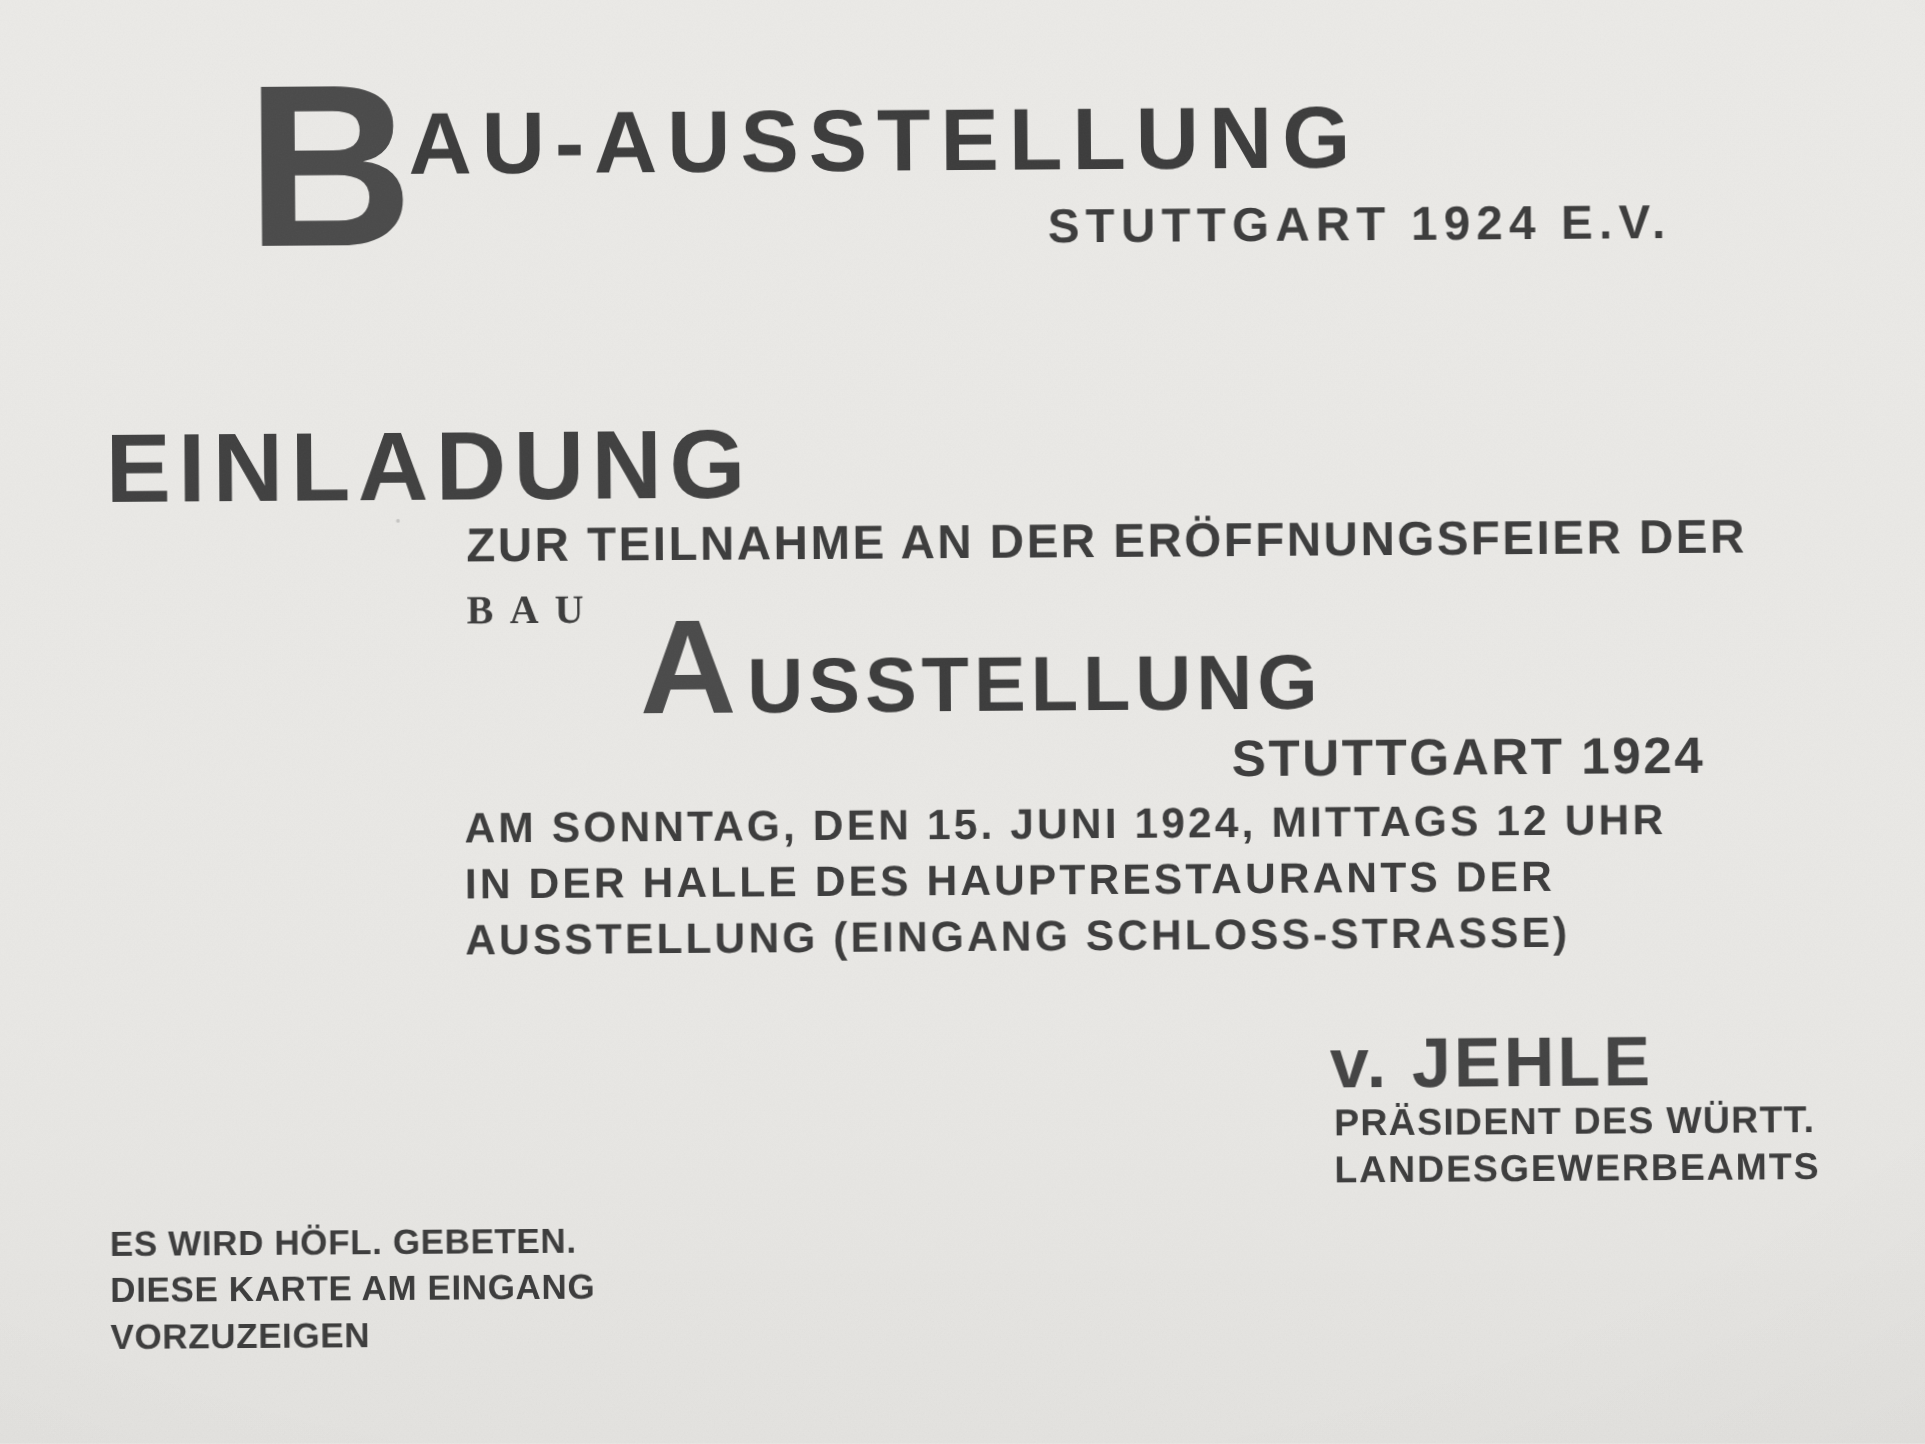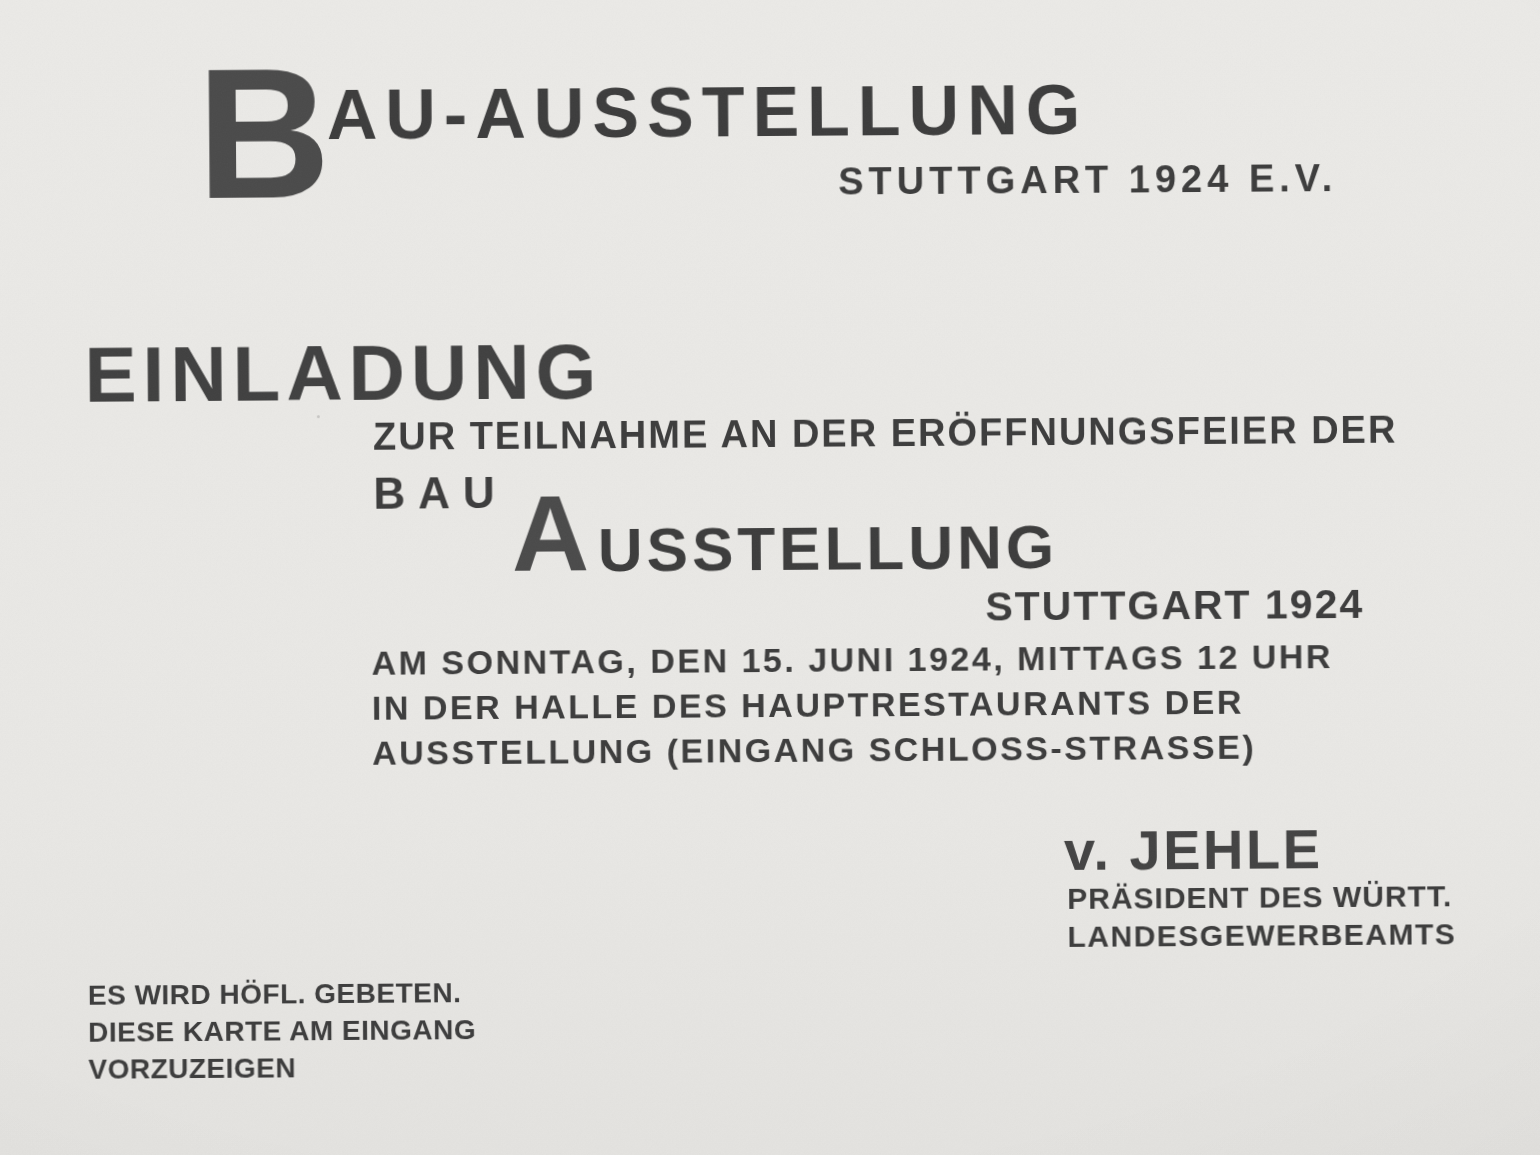--- a/index.html
+++ b/index.html
@@ -31,21 +31,21 @@
   .t{position:absolute;white-space:nowrap;line-height:1;font-weight:700;}
 
   
   .big-b{left:200px;top:38px;font-size:185px;letter-spacing:0;color:var(--ink-strong);}
   .mast-title{left:330px;top:77px;font-size:70px;letter-spacing:8px;}
   .mast-sub{right:200px;top:163px;font-size:38px;letter-spacing:5px;}
 
   
   .heading{left:86px;top:331px;font-size:78px;letter-spacing:6px;color:#424242;}
   .intro{left:374px;top:415px;font-size:38px;letter-spacing:2px;}
-  .bau{left:374px;top:469px;font-size:44px;letter-spacing:13px;}
+  .bau{left:374px;top:469px;font-size:32px;letter-spacing:13px;font-family:Liberation Serif, serif;}
   .big-a{left:512px;top:479px;font-size:107px;color:var(--ink-strong);}
   .ausstellung{left:598px;top:518px;font-size:62px;letter-spacing:4px;}
   .stuttgart2{right:176px;top:588px;font-size:41px;letter-spacing:2px;}
   .details{left:371px;top:638px;font-size:34px;letter-spacing:2.5px;line-height:45px;font-weight:700;white-space:nowrap;position:absolute;}
 
   
   .sig-name{left:1062px;top:825px;font-size:56px;letter-spacing:2.5px;color:#454545;}
   .sig-role1{left:1065px;top:886px;font-size:30px;letter-spacing:1px;}
   .sig-role2{left:1065px;top:924px;font-size:30px;letter-spacing:1.5px;}
 

